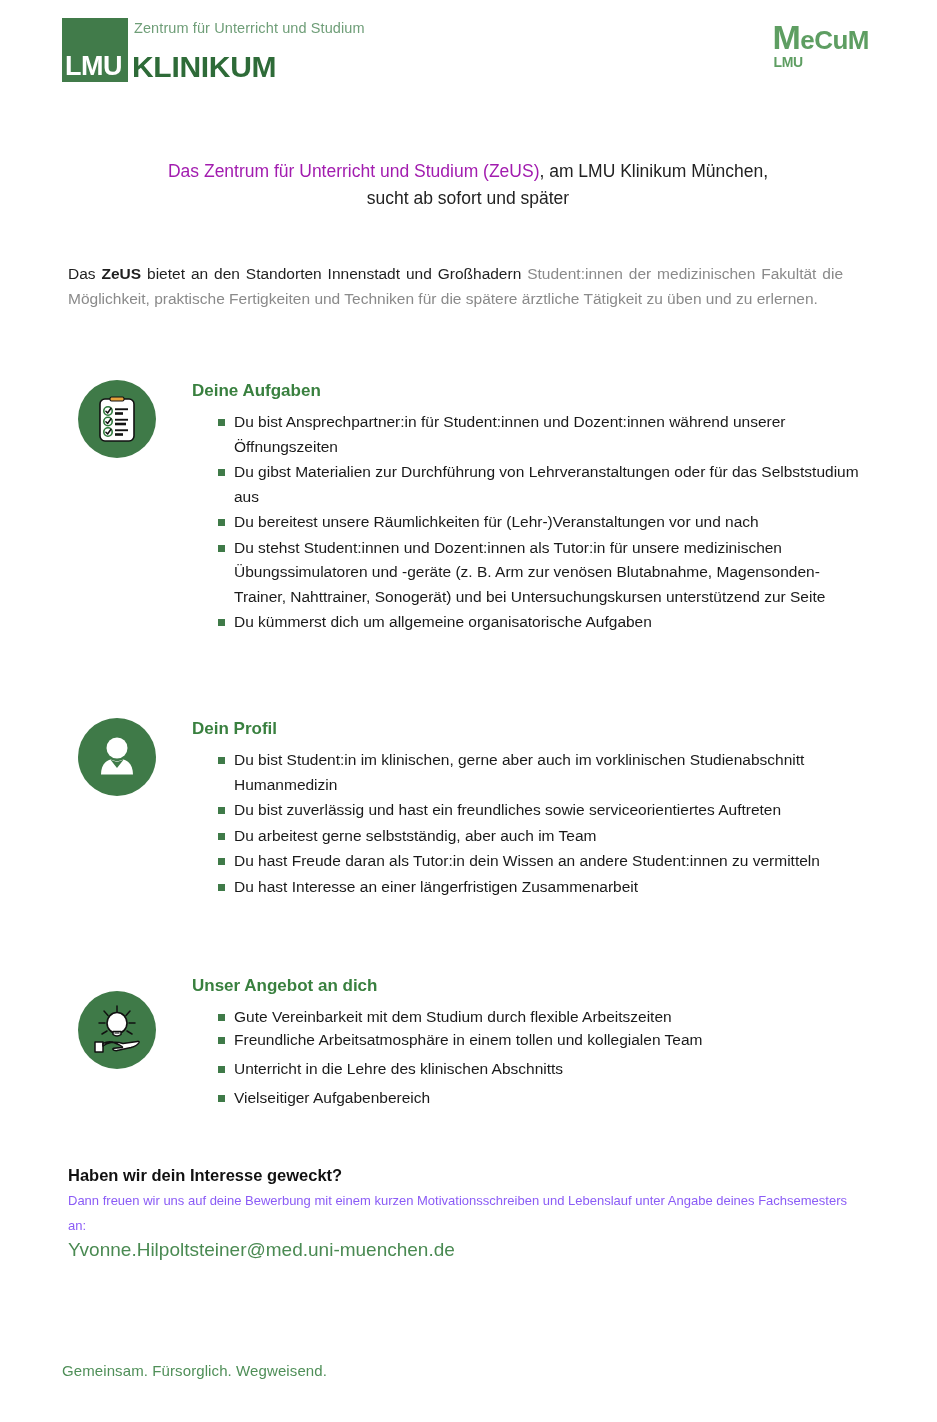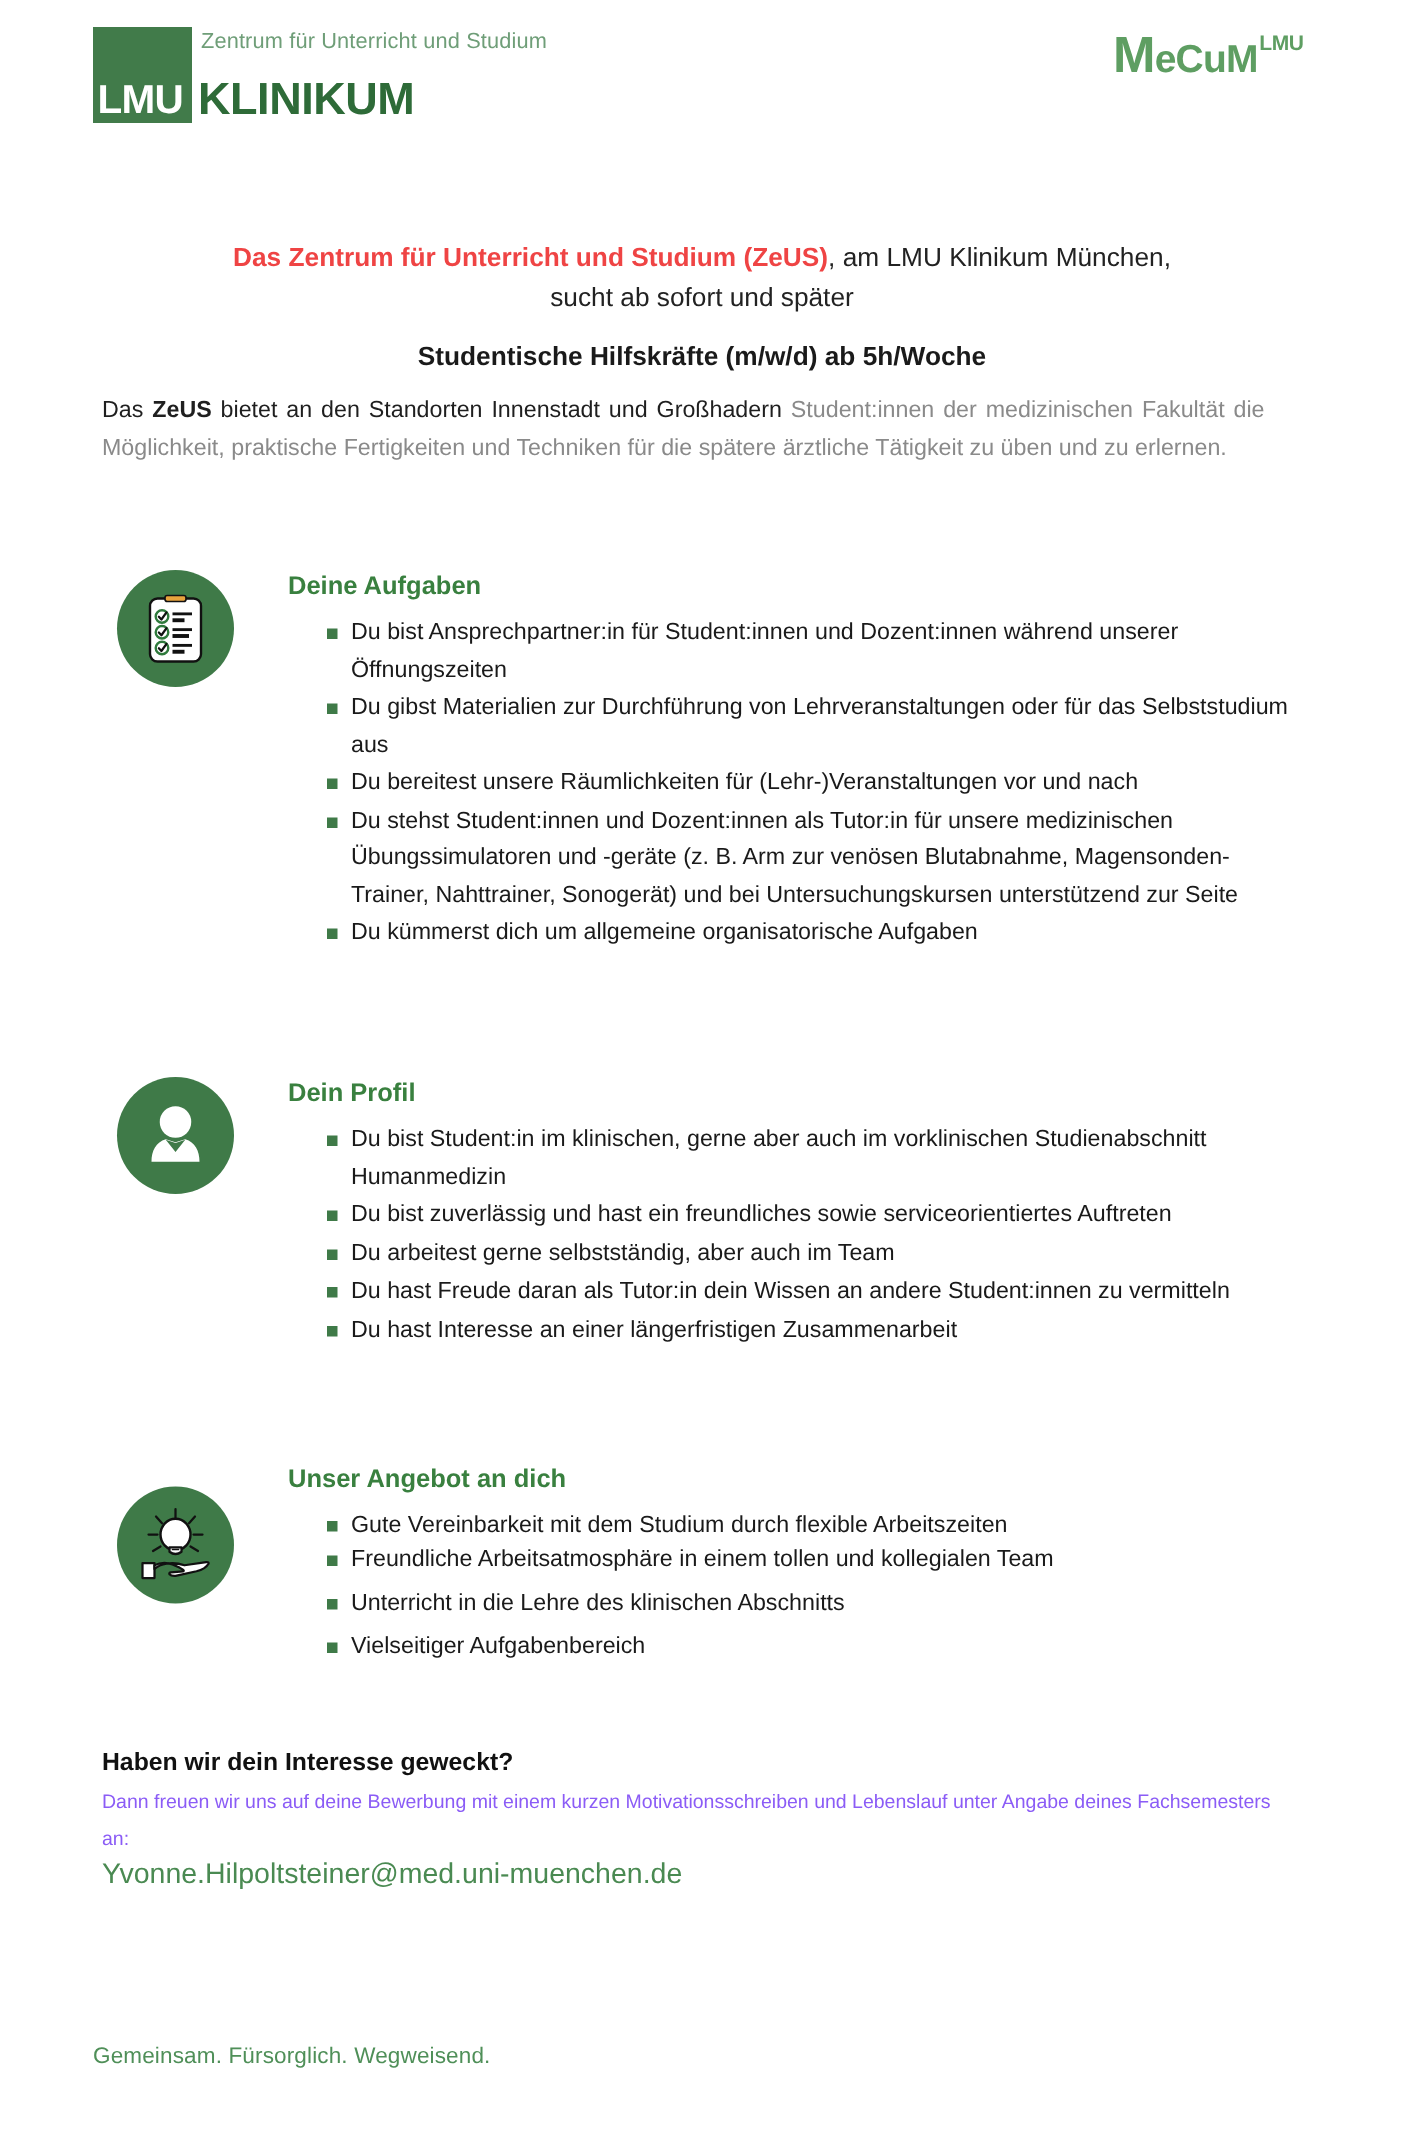--- a/index.html
+++ b/index.html
@@ -73,20 +73,21 @@
     line-height: 1;
     white-space: nowrap;
   }
   .mecum-logo {
     position: absolute;
     right: 68px;
     top: 20px;
     height: 38px;
     display: flex;
     align-items: flex-start;
+    flex-direction: column;
   }
   .mecum-word {
     font-size: 34px;
     font-weight: bold;
     color: #5e9e62;
     letter-spacing: -0.5px;
     line-height: 1;
     font-family: "Liberation Sans", sans-serif;
   }
   .mecum-word .small {
@@ -110,22 +111,22 @@
     width: 800px;
     text-align: center;
   }
   .title-line1 {
     font-size: 17.5px;
     line-height: 26px;
     font-weight: bold;
     color: #1a1a1a;
   }
   .title-line1 .accent {
-    color: #ef4444;
-    font-weight: bold;
+    color: #a21caf;
+    font-weight: normal;
   }
   .title-line1 .normal {
     font-weight: normal;
     color: #222;
   }
   .title-line2 {
     font-size: 17.5px;
     line-height: 28px;
     font-weight: normal;
     color: #222;
@@ -265,21 +266,20 @@
   <div class="mecum-logo">
     <span class="mecum-word"><span>M</span><span class="small">eCuM</span></span>
     <span class="mecum-sup">LMU</span>
   </div>
 
 </div>
 
 <div class="title-block">
   <div class="title-line1"><span class="accent">Das Zentrum für Unterricht und Studium (ZeUS)</span><span class="normal">, am LMU Klinikum München,</span></div>
   <div class="title-line2">sucht ab sofort und später</div>
-  <div class="title-role">Studentische Hilfskräfte (m/w/d) ab 5h/Woche</div>
 </div>
 
 <div class="intro">
   <span class="dark"><span>Das </span><b>ZeUS</b><span> bietet an den Standorten Innenstadt und Großhadern</span></span><span> Student:innen der medizinischen Fakultät die Möglichkeit, praktische Fertigkeiten und Techniken für die spätere ärztliche Tätigkeit zu üben und zu erlernen.</span>
 </div>
 
 <div class="section" style="top:380px;">
   <div class="section-icon">
     <svg width="52" height="52" viewBox="0 0 52 52" aria-hidden="true">
       <rect x="9" y="6" width="34" height="42" rx="5" ry="5" fill="#ffffff" stroke="#111111" stroke-width="1.6"></rect>

